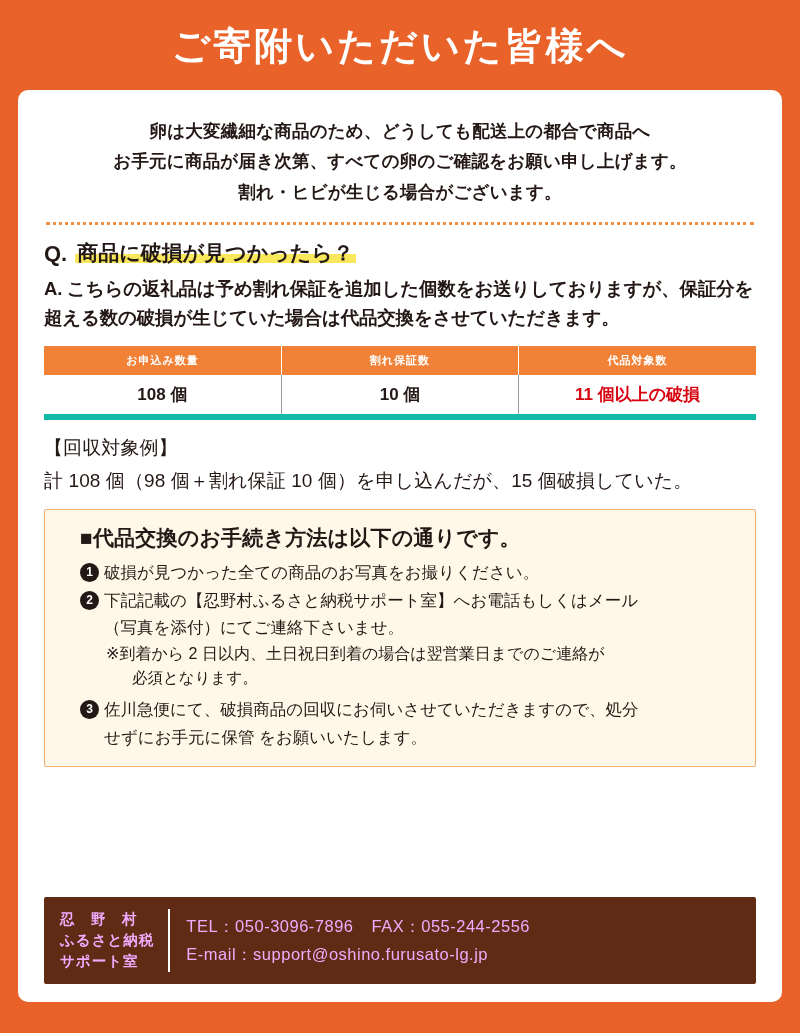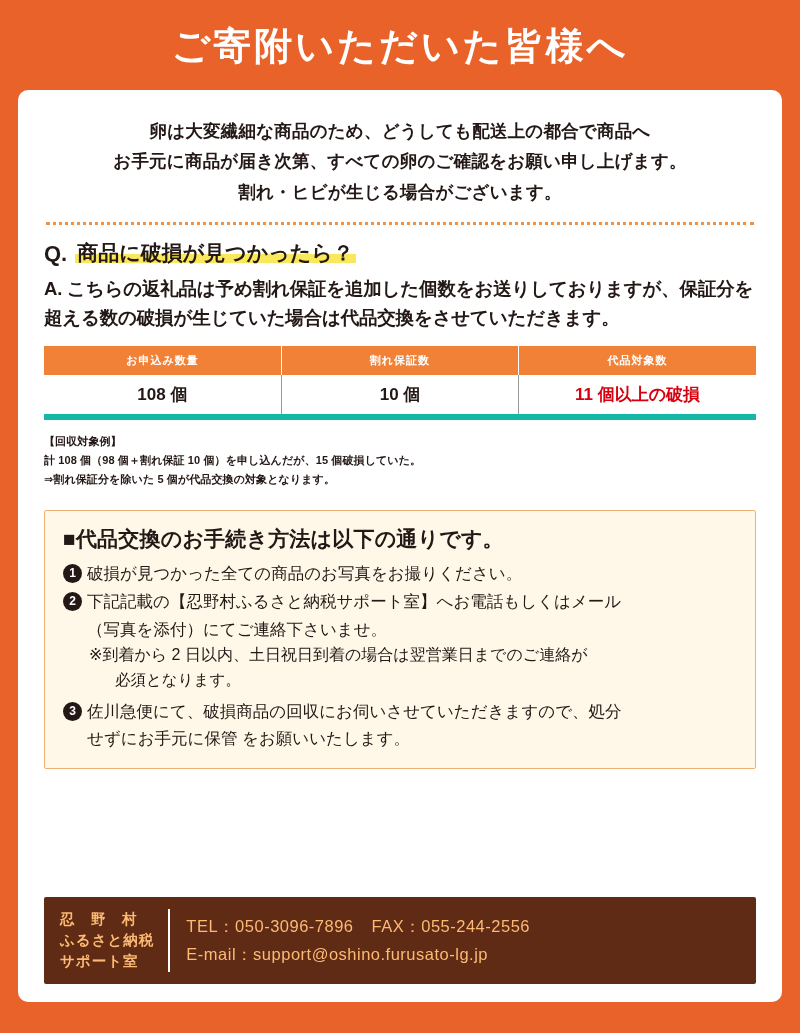--- a/index.html
+++ b/index.html
@@ -102,31 +102,30 @@
     text-align: center;
     font-size: 17px;
     font-weight: bold;
     padding: 8px 0;
     border-bottom: 6px solid #14b8a6;
     border-right: 1px solid #9a9a9a;
   }
   table.qty td:last-child { border-right: none; }
   td.highlight { color: #D7000F; margin-top: 20px; }
   .example {
-    font-size: 11px;
+    font-size: 19px;
     line-height: 1.7;
     letter-spacing: 0.1px;
-    margin-bottom: 22px;
-    font-weight: bold;
+    margin-bottom: 12px;
   }
   .proc-box {
     background: #FFF8E8;
     border: 1px solid #F0B073;
     border-radius: 2px;
-    padding: 14px 18px 16px 18px;
+    padding: 14px 18px 16px 35px;
     margin-bottom: 28px;
   }
   .proc-title {
     font-size: 21px;
     font-weight: bold;
     margin-bottom: 8px;
     letter-spacing: 0.2px;
   }
   .step {
     display: flex;
@@ -166,21 +165,21 @@
     line-height: 1.6;
     padding-left: 52px;
   }
   .bold { font-weight: normal; }
   .footer {
     position: absolute;
     left: 26px;
     right: 26px;
     bottom: 18px;
     background: #5F2B14;
-    color: #fdba74;
+    color: #f0abfc;
     border-radius: 2px;
     display: flex;
     align-items: center;
     padding: 12px 10px 12px 16px;
     box-sizing: border-box;
   }
   .footer-left {
     border-right: 2px solid #ffffff;
     padding-right: 14px;
     margin-right: 16px;
@@ -233,21 +232,20 @@
         <td>108 個</td>
         <td>10 個</td>
         <td class="highlight">11 個以上の破損</td>
       </tr>
     </tbody>
       </table>
 
     <div class="example">
       <div>【回収対象例】</div>
       <div>計 108 個（98 個＋割れ保証 10 個）を申し込んだが、15 個破損していた。</div>
-      <div>⇒割れ保証分を除いた 5 個が代品交換の対象となります。</div>
     </div>
 
     <div class="proc-box">
       <div class="proc-title">■代品交換のお手続き方法は以下の通りです。</div>
 
       <div class="step">
         <div class="num">1</div>
         <div class="step-body">破損が見つかった全ての商品のお写真をお撮りください。</div>
       </div>
 

